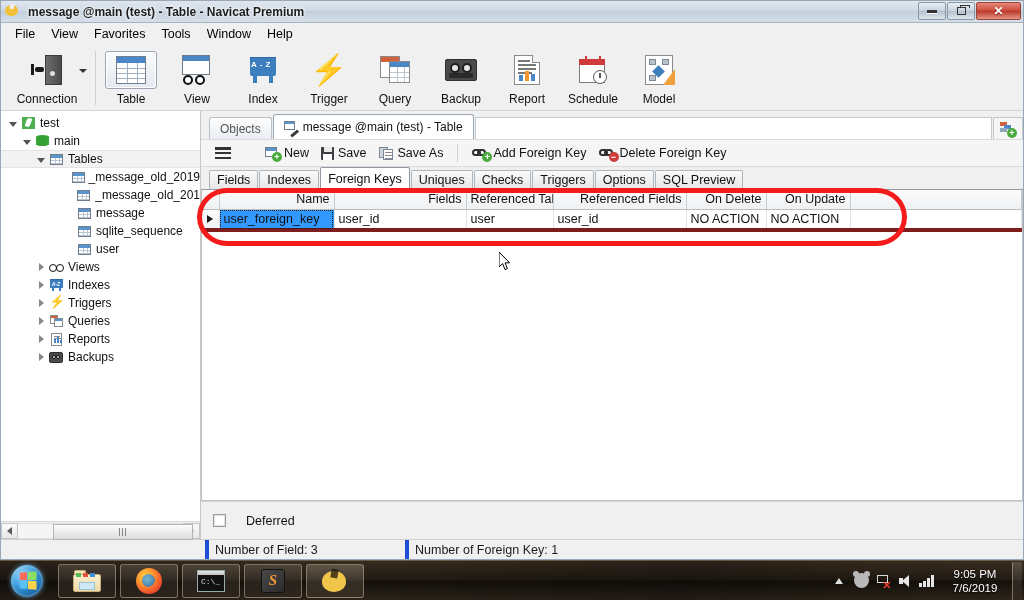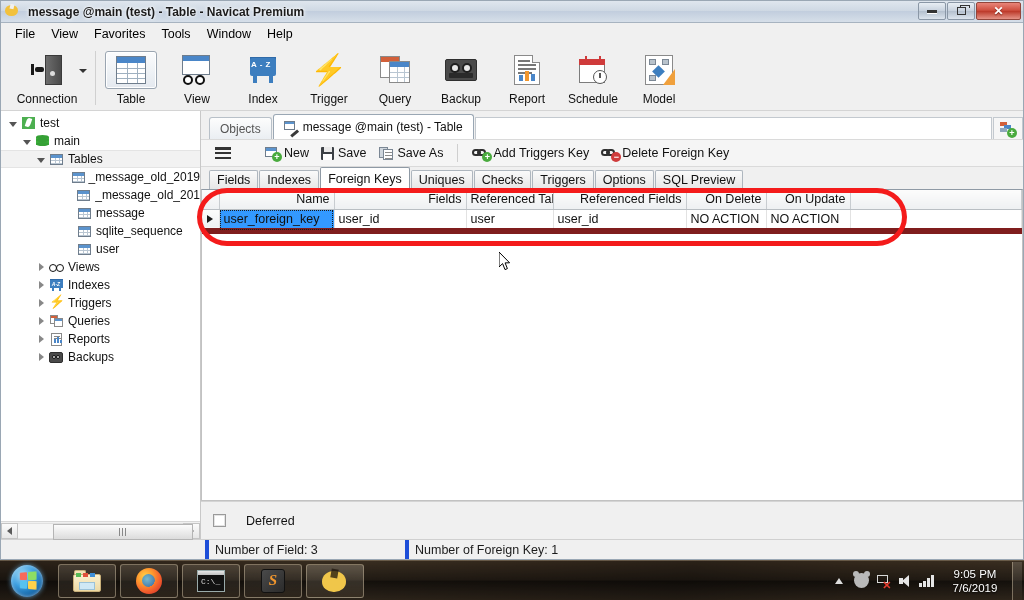--- a/index.html
+++ b/index.html
@@ -331,21 +331,21 @@
   
   #gridwrap { flex: 1 1 auto; background: #fff; border: 1px solid #c2c2c2; border-top: 1px solid #8f9aa5;
               margin: 0; min-height: 0; display: flex; flex-direction: column; }
   table.fkgrid { border-collapse: collapse; table-layout: fixed; width: 100%; font-size: 12.5px; }
   table.fkgrid th {
     background: linear-gradient(to bottom,#fcfcfc,#eef0f2);
     border-right: 1px solid #c8ccd0; border-bottom: 1px solid #b9bec3;
     font-weight: normal; text-align: right; padding: 2px 4px; height: 19px;
     color: #111; overflow: hidden; white-space: nowrap;
   }
-  table.fkgrid td { border-right: 1px solid #e2e2e2; border-bottom: 6px solid #7f1d1d;
+  table.fkgrid td { border-right: 1px solid #e2e2e2; border-bottom: 4px solid #7f1d1d;
                     padding: 2px 4px; height: 20px; white-space: nowrap; overflow: hidden; color: #111; }
   th.rowhdr, td.rowhdr { width: 16px; background: linear-gradient(to bottom,#fcfcfc,#eef0f2);
                          border-right: 1px solid #c8ccd0; padding: 0; text-align: center; }
   td.rowhdr .cur { display:inline-block; width:0;height:0;
       border-top:4px solid transparent;border-bottom:4px solid transparent;border-left:6px solid #1a1a1a; }
   td.selcell { background: #3399ff; color: #fff; outline: 1px dotted #1a1a1a; outline-offset: -2px; }
 
   
   #deferwrap { height: 38px; flex: 0 0 38px; background: #f0f0f0; border-top: 1px solid #d4d4d4;
                display: flex; align-items: center; padding-left: 12px; }
@@ -910,21 +910,21 @@
           </div>
           <div class="tb-sep"></div>
           <div class="tbtn">
             <span class="gi">
               <span class="ic-fk">
                   <span class="lk1"></span>
                   <span class="lk2"></span>
                   <span class="badge add">+</span>
                 </span>
             </span>
-            <span>Add Triggers Key</span>
+            <span>Add Foreign Key</span>
           </div>
           <div class="tbtn">
             <span class="gi">
               <span class="ic-fk">
                   <span class="lk1"></span>
                   <span class="lk2"></span>
                   <span class="badge del">−</span>
                 </span>
             </span>
             <span>Delete Foreign Key</span>

